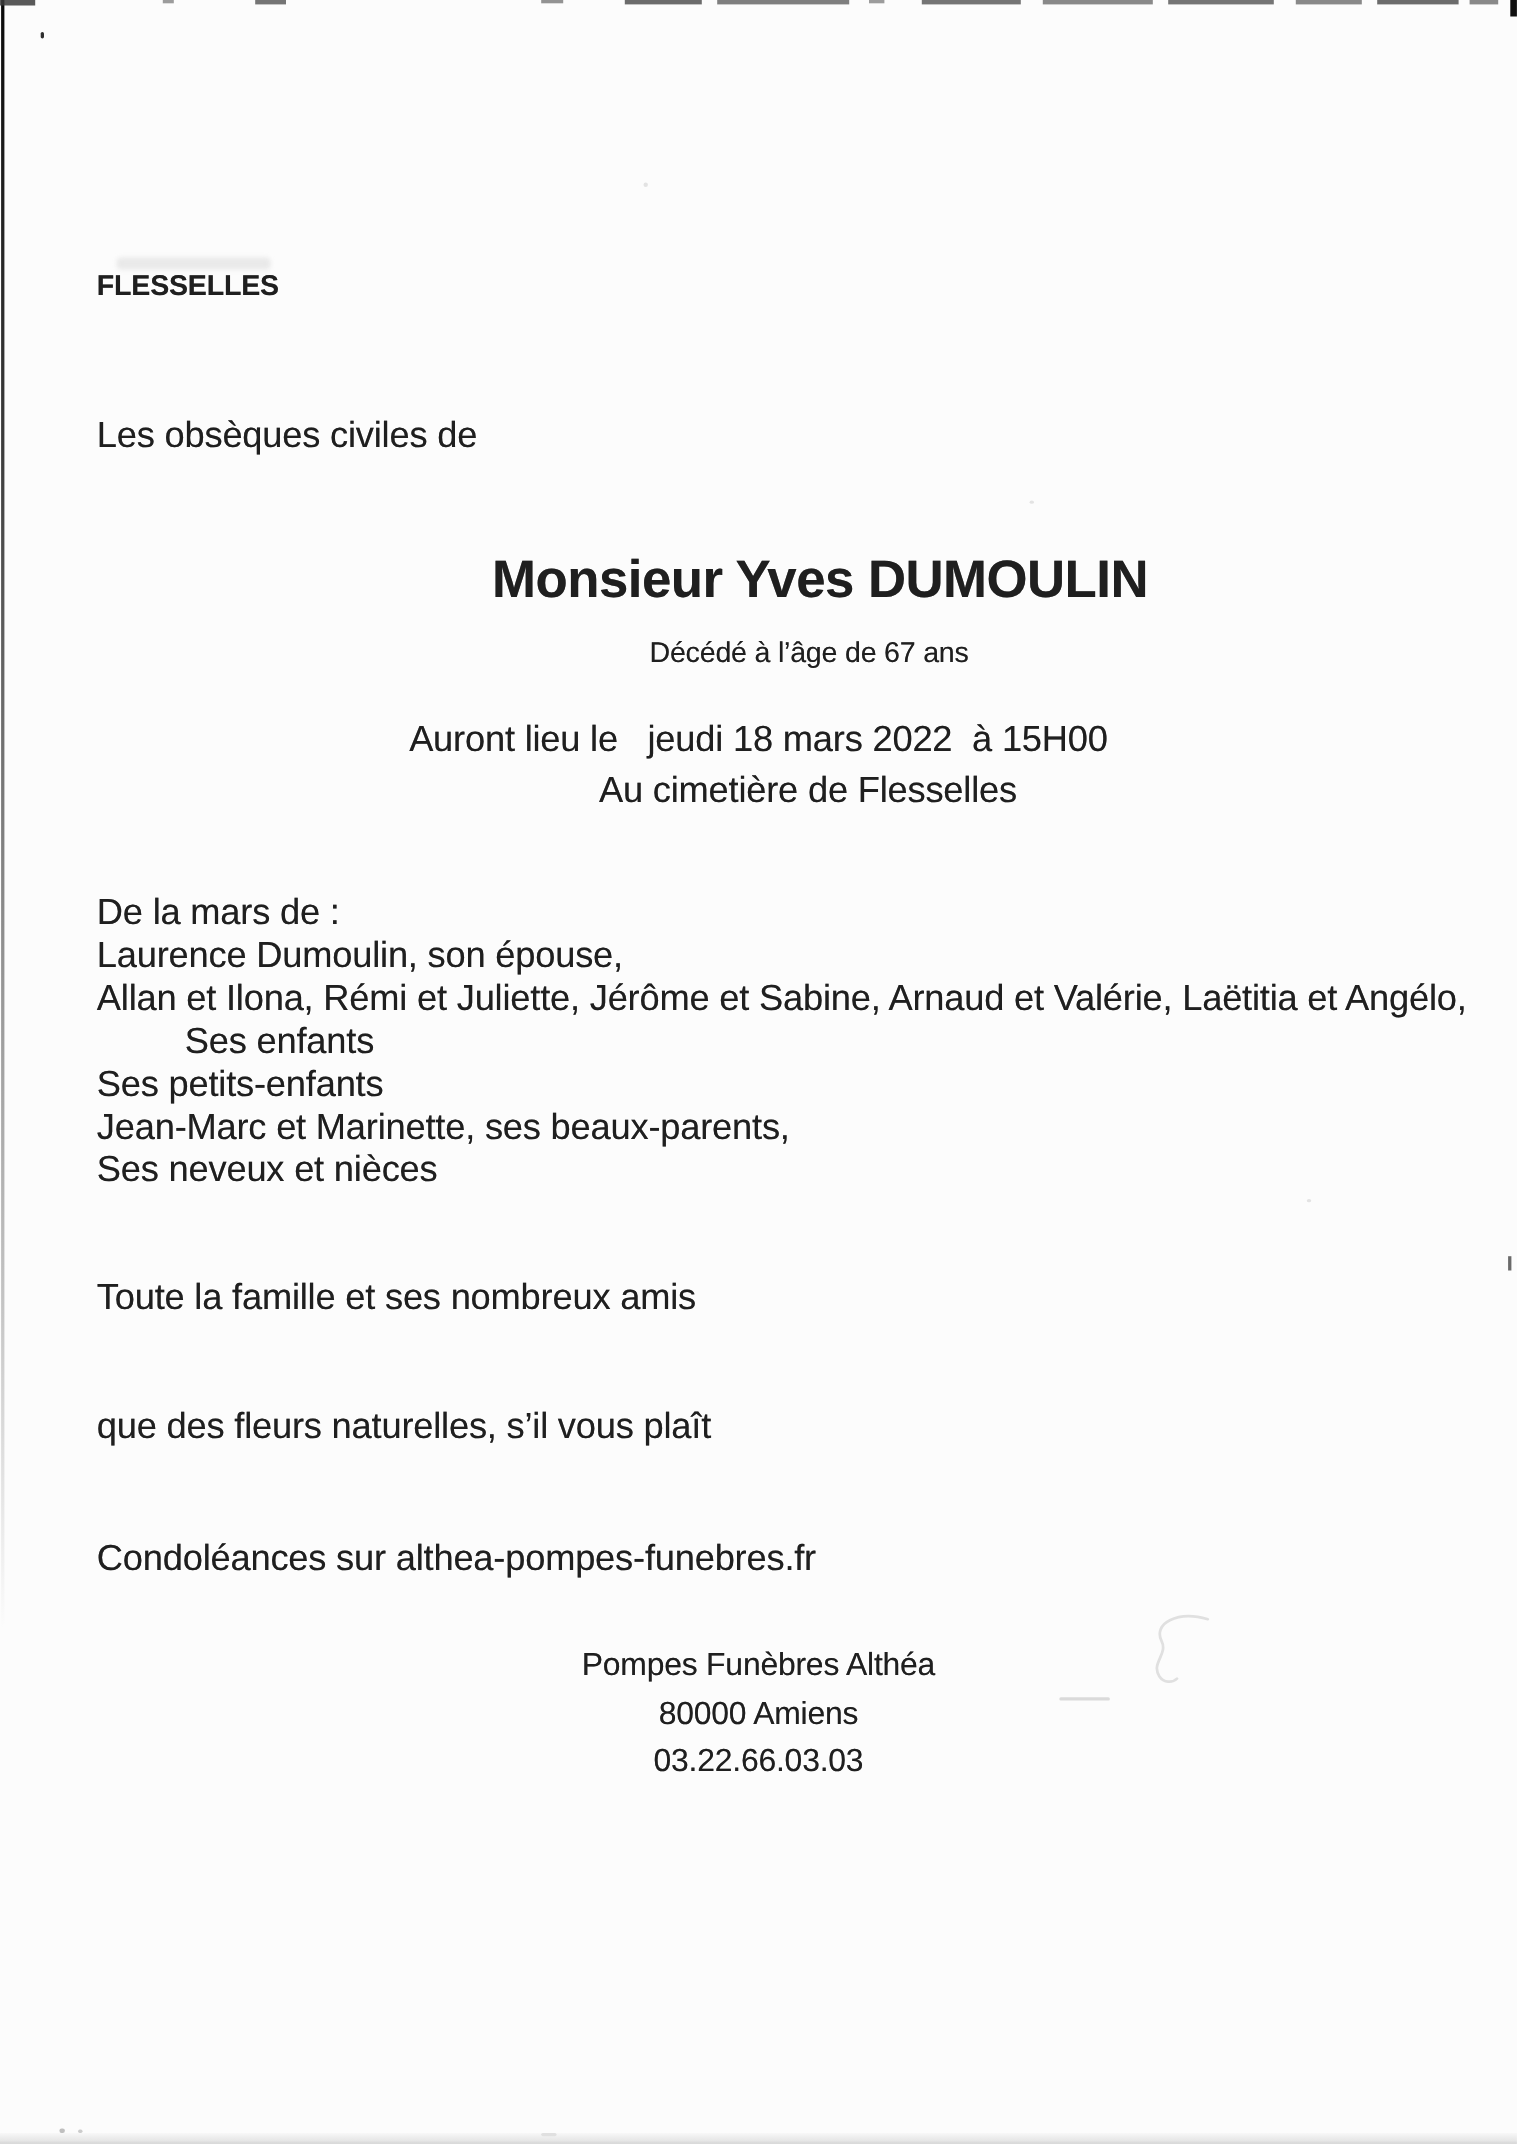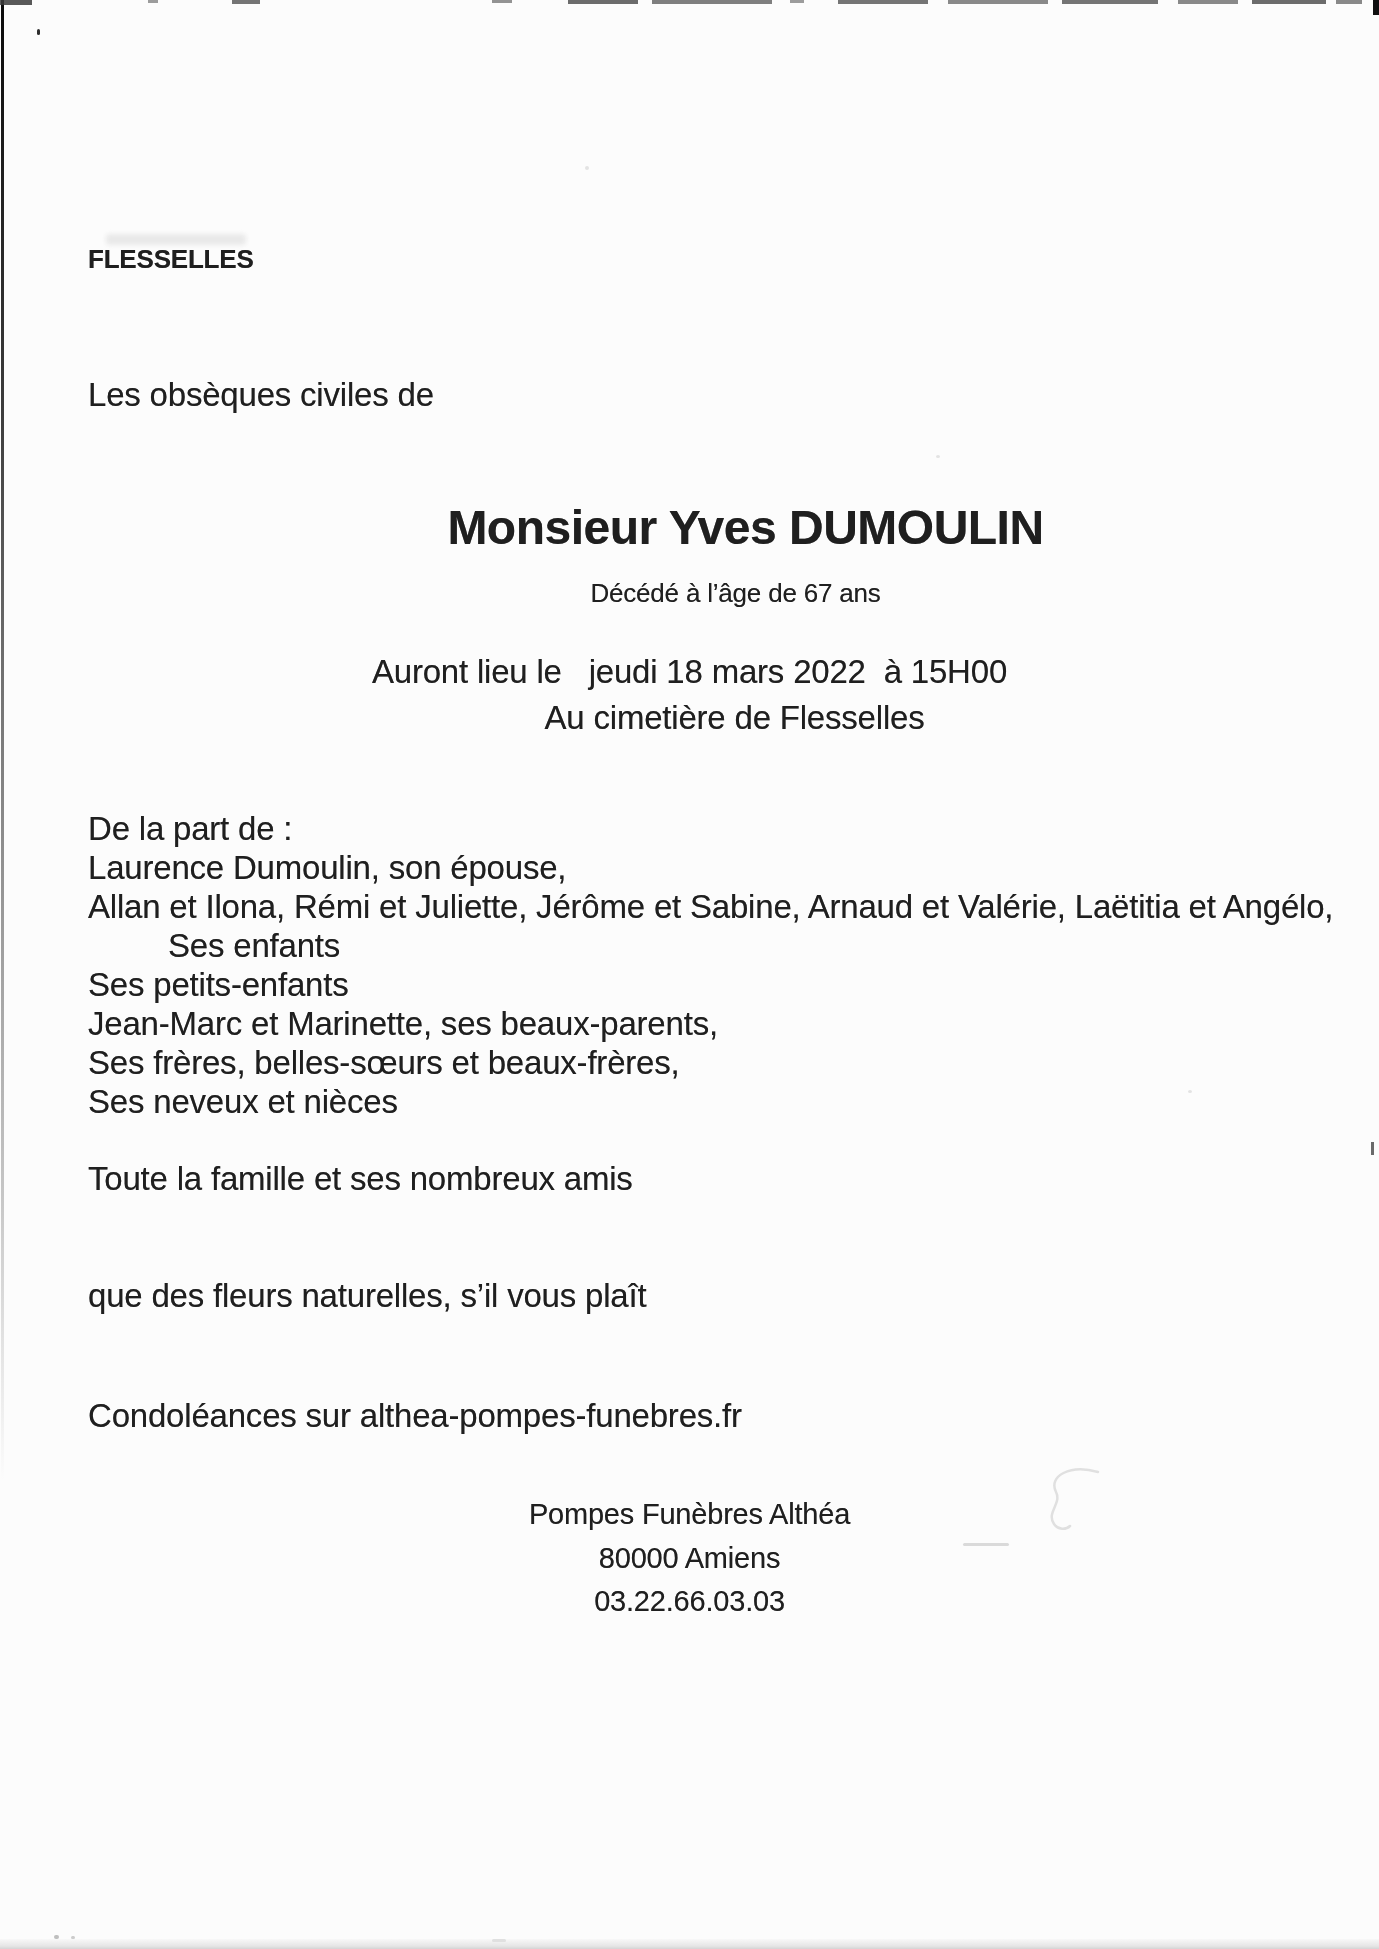--- a/index.html
+++ b/index.html
@@ -82,27 +82,26 @@
 
   <div class="txt centered deceased-name">Monsieur Yves DUMOULIN</div>
 
   <div class="txt centered deceased-age">Décédé à l’âge de 67 ans</div>
 
   <div class="txt centered ceremony-1">Auront lieu le   jeudi 18 mars 2022  à 15H00</div>
 
   <div class="txt centered ceremony-2">Au cimetière de Flesselles</div>
 
   <div class="txt left-col family-block">
-    <div>De la part de :</div>
+    <div>De la mars de :</div>
     <div>Laurence Dumoulin, son épouse,</div>
     <div>Allan et Ilona, Rémi et Juliette, Jérôme et Sabine, Arnaud et Valérie, Laëtitia et Angélo,</div>
     <div class="fam-indent">Ses enfants</div>
     <div>Ses petits-enfants</div>
     <div>Jean-Marc et Marinette, ses beaux-parents,</div>
-    <div>Ses frères, belles-sœurs et beaux-frères,</div>
     <div>Ses neveux et nièces</div>
   </div>
 
   <div class="txt left-col closing-line">Toute la famille et ses nombreux amis</div>
 
   <div class="txt left-col flowers-line">que des fleurs naturelles, s’il vous plaît</div>
 
   <div class="txt left-col condolences-line">Condoléances sur althea-pompes-funebres.fr</div>
 
   <div class="txt centered footer-block">

